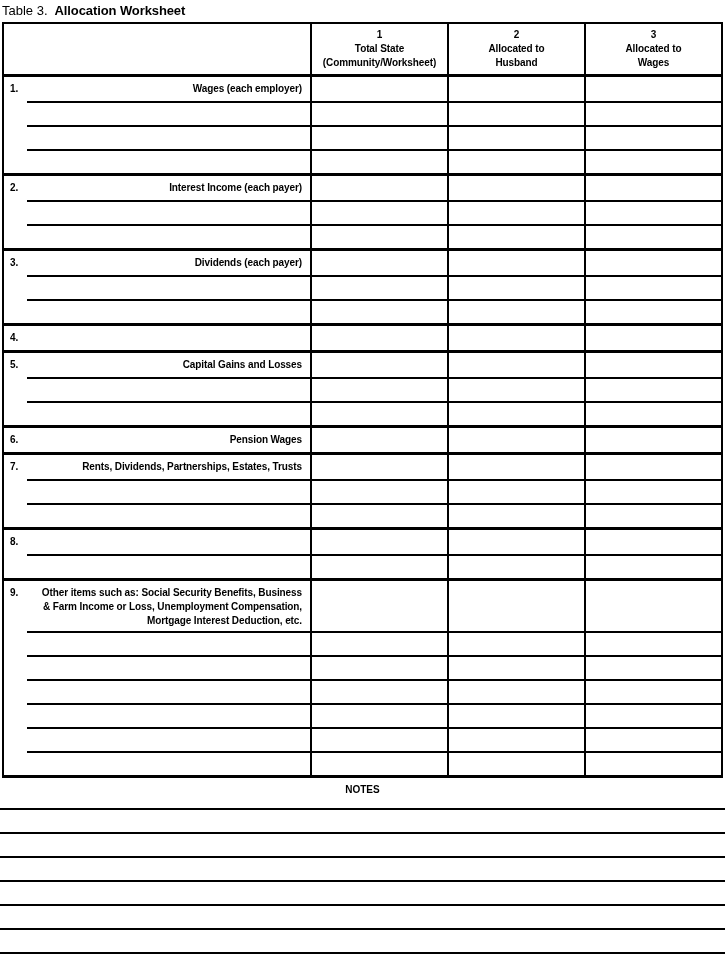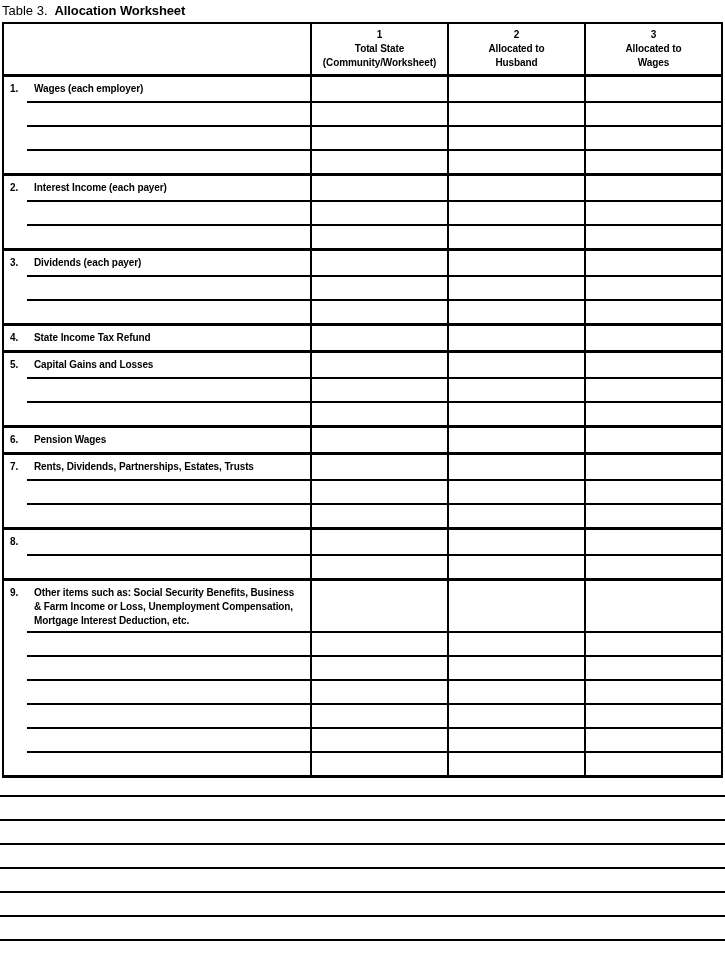--- a/index.html
+++ b/index.html
@@ -66,21 +66,21 @@
     box-sizing: border-box;
     display: flex;
     align-items: flex-start;
     padding: 5px 8px 0 6px;
     font-weight: bold;
     font-size: 10px;
     line-height: 14px;
     letter-spacing: -0.1px;
   }
   .num { flex: 0 0 24px; width: 24px; }
-  .txt { flex: 1 1 auto; }
+  .txt { flex: 1 1 auto; text-align: right; }
   .wline { grid-column: 1; position: relative; }
   .wline::before {
     content: "";
     position: absolute;
     top: 0;
     left: 23px;
     right: 0;
     height: 2px;
     background: #000;
   }
@@ -177,21 +177,20 @@
           <div class="amt rt" style="grid-area: 2 / 2;"></div>
           <div class="amt rt" style="grid-area: 2 / 3;"></div>
           <div class="amt rt" style="grid-area: 2 / 4;"></div>
           <div class="amt rt" style="grid-area: 3 / 2;"></div>
           <div class="amt rt" style="grid-area: 3 / 3;"></div>
           <div class="amt rt" style="grid-area: 3 / 4;"></div>
         </div>
         <div class="item">
           <div class="lbl" style="grid-row: 1 / span 1;">
             <span class="num">4.</span>
-            <span class="txt">State Income Tax Refund</span>
           </div>
           <div class="amt" style="grid-area: 1 / 2;"></div>
           <div class="amt" style="grid-area: 1 / 3;"></div>
           <div class="amt" style="grid-area: 1 / 4;"></div>
         </div>
         <div class="item">
           <div class="lbl" style="grid-row: 1 / span 3;">
             <span class="num">5.</span>
             <span class="txt">Capital Gains and Losses</span>
           </div>
@@ -275,20 +274,21 @@
           <div class="amt rt" style="grid-area: 6 / 3;"></div>
           <div class="amt rt" style="grid-area: 6 / 4;"></div>
           <div class="amt rt" style="grid-area: 7 / 2;"></div>
           <div class="amt rt" style="grid-area: 7 / 3;"></div>
           <div class="amt rt" style="grid-area: 7 / 4;"></div>
         </div>
       </div>
   </div>
 
   <div class="notes">
+    <div class="notes-title">NOTES</div>
     <div class="notes-lines">
         <div class="note-line"></div>
         <div class="note-line"></div>
         <div class="note-line"></div>
         <div class="note-line"></div>
         <div class="note-line"></div>
         <div class="note-line"></div>
         <div class="note-line"></div>
       </div>
   </div>

